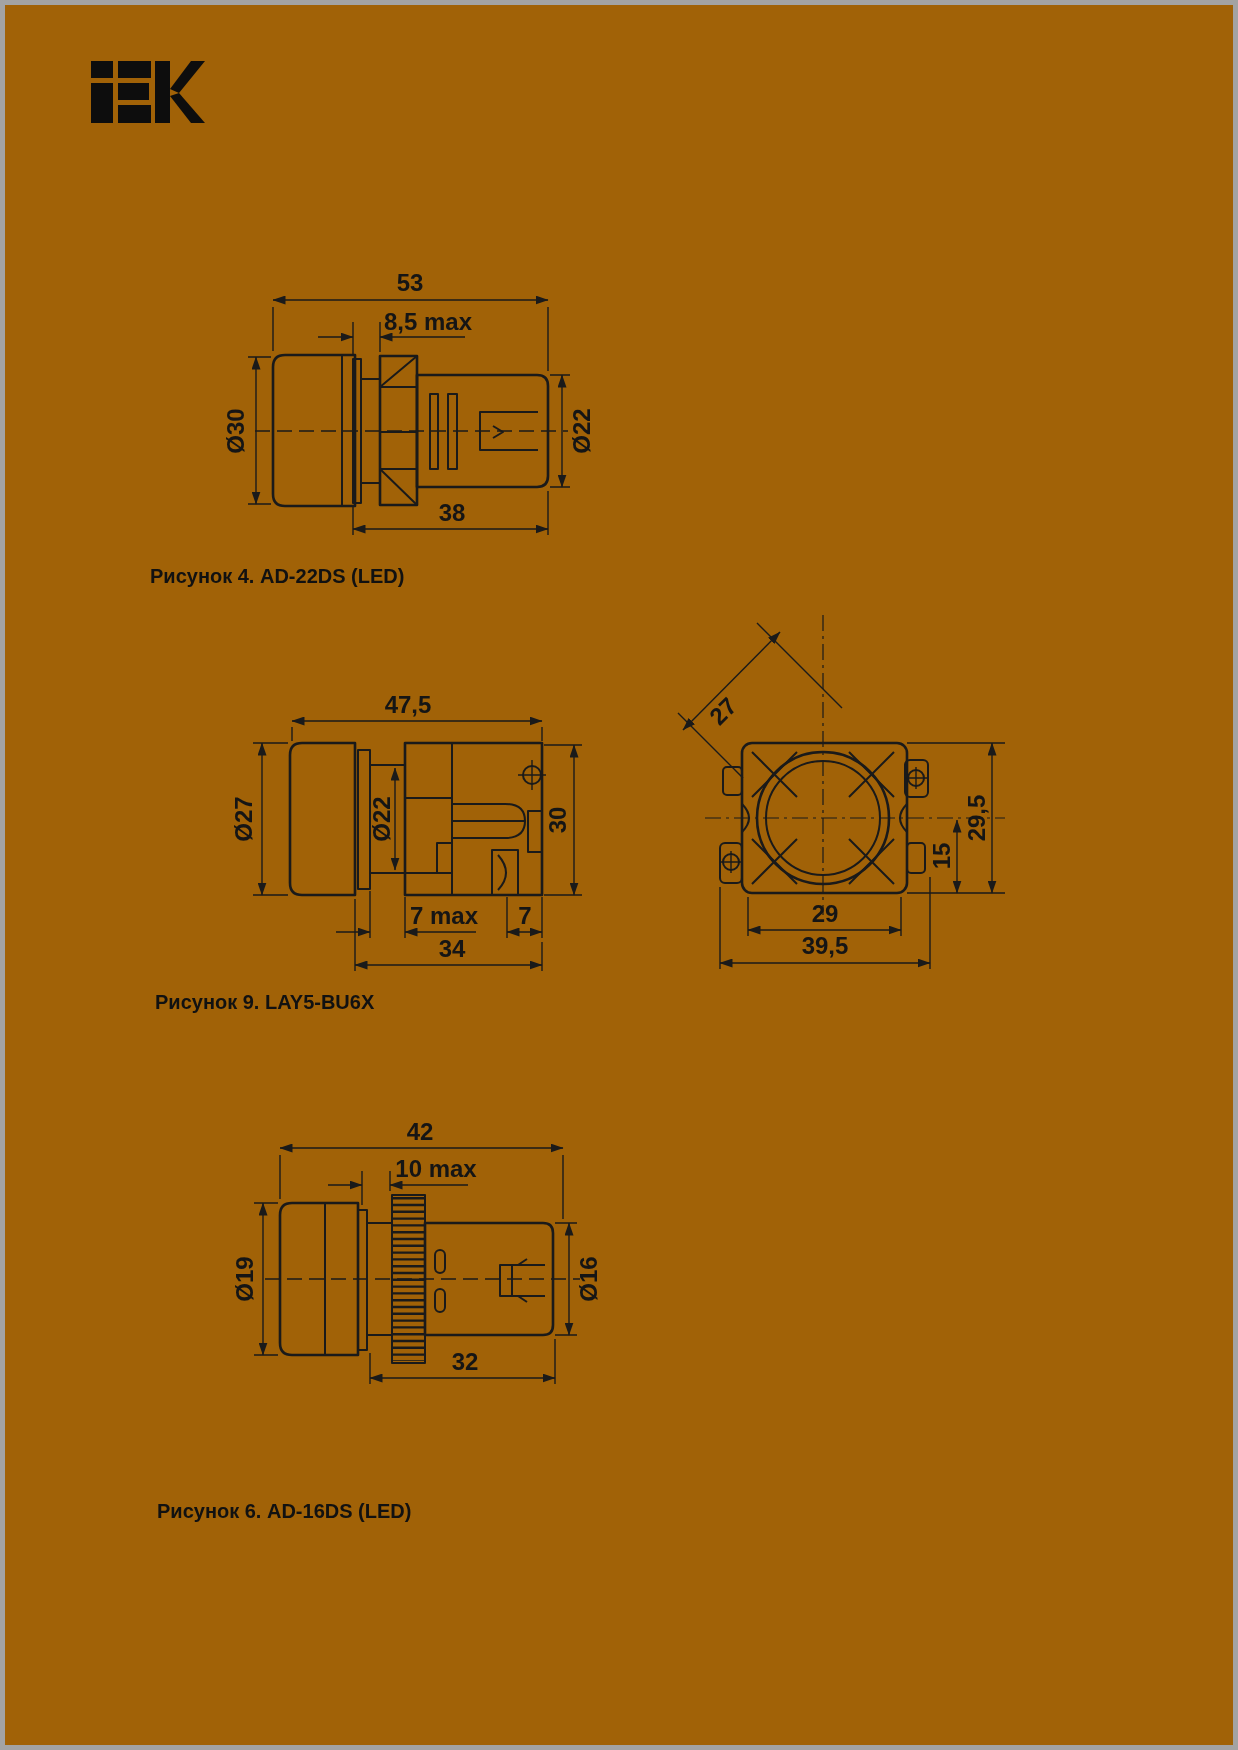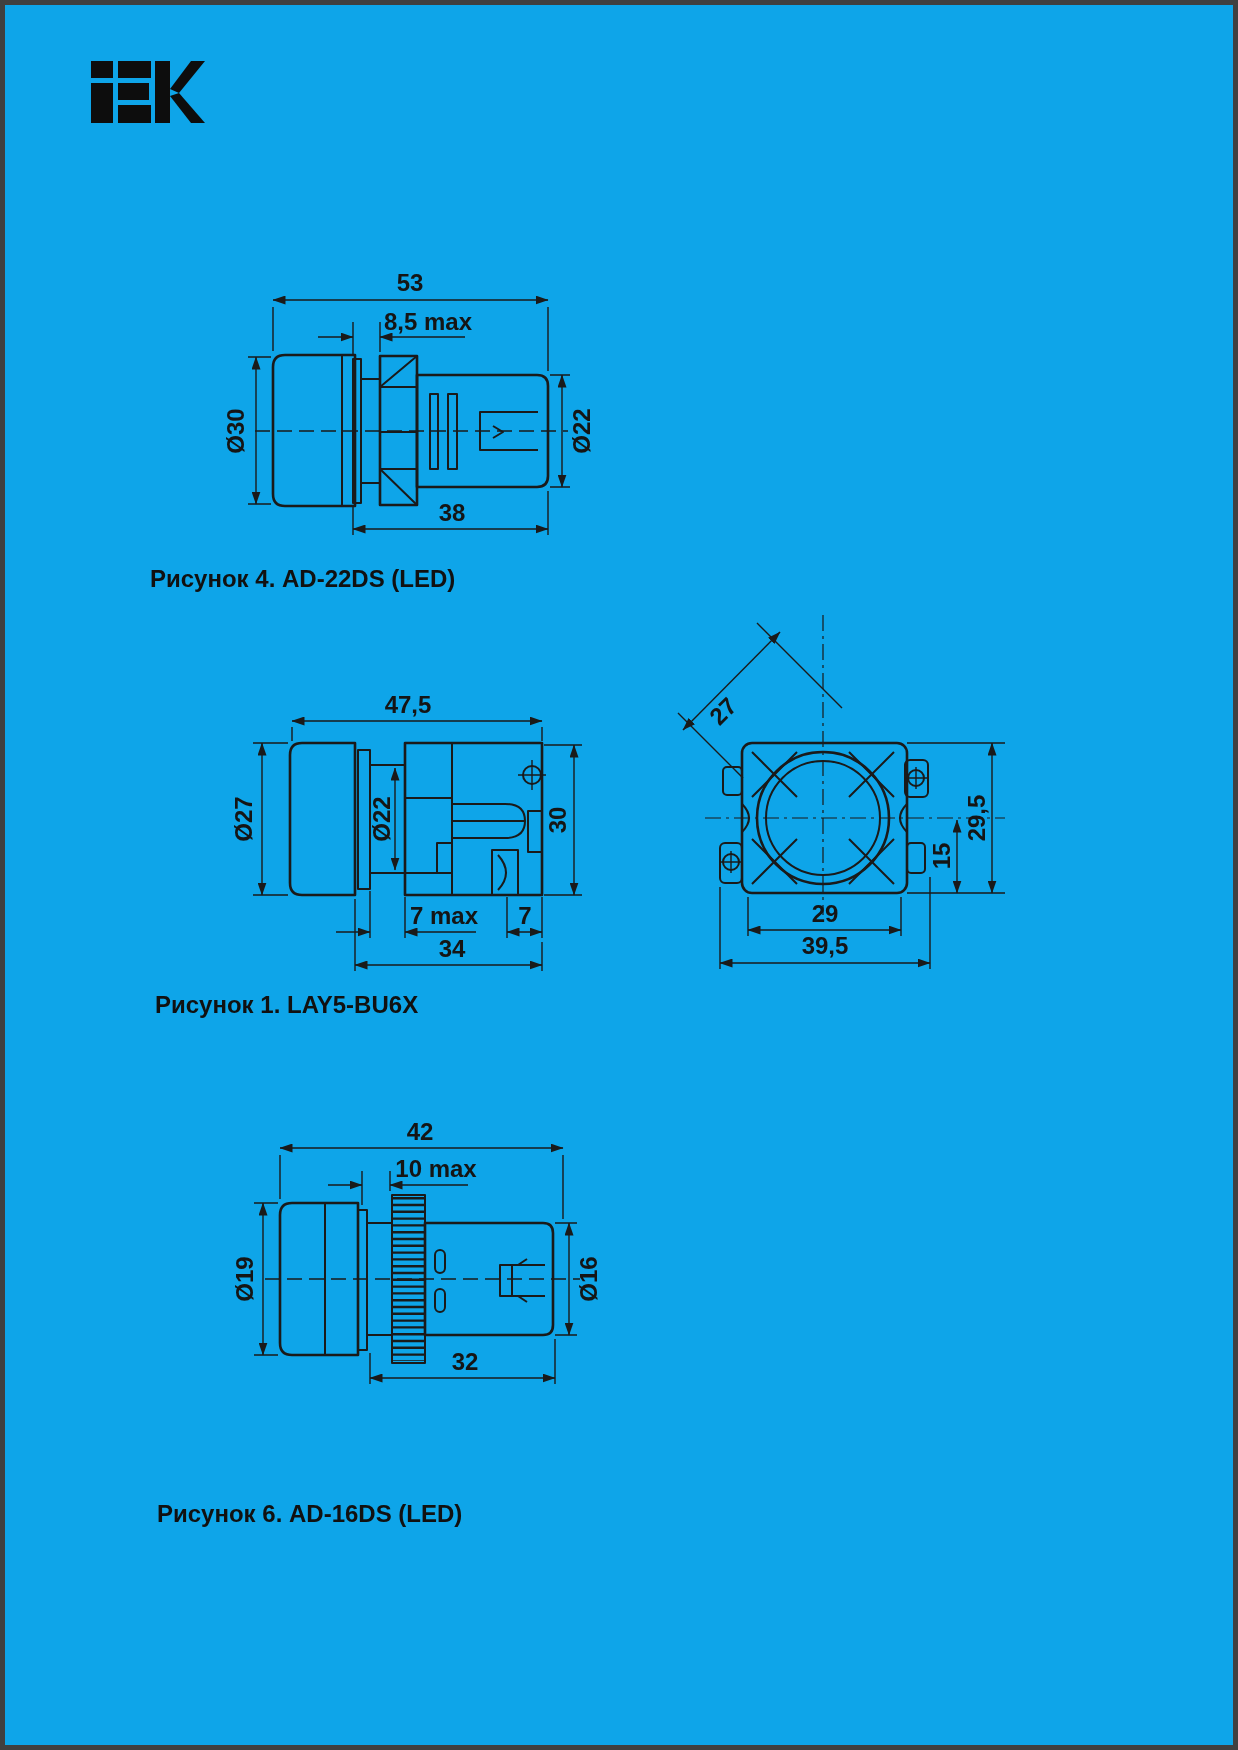--- a/index.html
+++ b/index.html
@@ -1,23 +1,23 @@
 <!DOCTYPE html>
 <html><head>
 <meta charset="utf-8">
 <style>
   html,body{margin:0;padding:0;background:#e8e8e8;}
   .page{
     position:relative;width:1238px;height:1750px;margin:0 auto;
-    background:#0ea5e9;border:5px solid #404040;box-sizing:border-box;
+    background:#a16207;border:5px solid #a3a3a3;box-sizing:border-box;
     font-family:"Liberation Sans", sans-serif;overflow:hidden;text-align:right;
   }
   .abs{position:absolute;}
   .caption{
-    font-size:24px;font-weight:bold;color:#111;white-space:nowrap;
+    font-size:20px;font-weight:bold;color:#111;white-space:nowrap;
     letter-spacing:0px;
   }
   svg{overflow:visible;}
   svg text{
     font-family:"Liberation Sans", sans-serif;
     font-weight:bold;font-size:24px;fill:#151515;
   }
   .outline{fill:none;stroke:#1a1a1a;stroke-width:2.6;stroke-linejoin:round;}
   .part{fill:none;stroke:#1a1a1a;stroke-width:2;stroke-linejoin:round;}
   .dim{fill:none;stroke:#1a1a1a;stroke-width:1.4;}
@@ -227,21 +227,21 @@
       <text x="220" y="377" text-anchor="middle">29</text>
     </g>
 
     <g>
       <path class="dim" d="M115,342 V424 M325,332 V424"></path>
       <path class="dim" d="M115,418 H325" marker-start="url(#as)" marker-end="url(#ae)"></path>
       <text x="220" y="409" text-anchor="middle">39,5</text>
     </g>
   </svg>
 
-  <div class="abs caption" style="left:150px;top:986px">Рисунок 1. LAY5-BU6X</div>
+  <div class="abs caption" style="left:150px;top:986px">Рисунок 9. LAY5-BU6X</div>
 
   <svg class="abs" style="left:225px;top:1090px" width="380" height="300" viewBox="0 0 380 300">
 
     <path class="cline" d="M35,184 H350"></path>
 
     <g>
       <path class="outline" d="M62,108 H128 V260 H62 Q50,260 50,248 V120 Q50,108 62,108 Z"></path>
       <path class="part" d="M95,108 V260"></path>
     </g>
 

